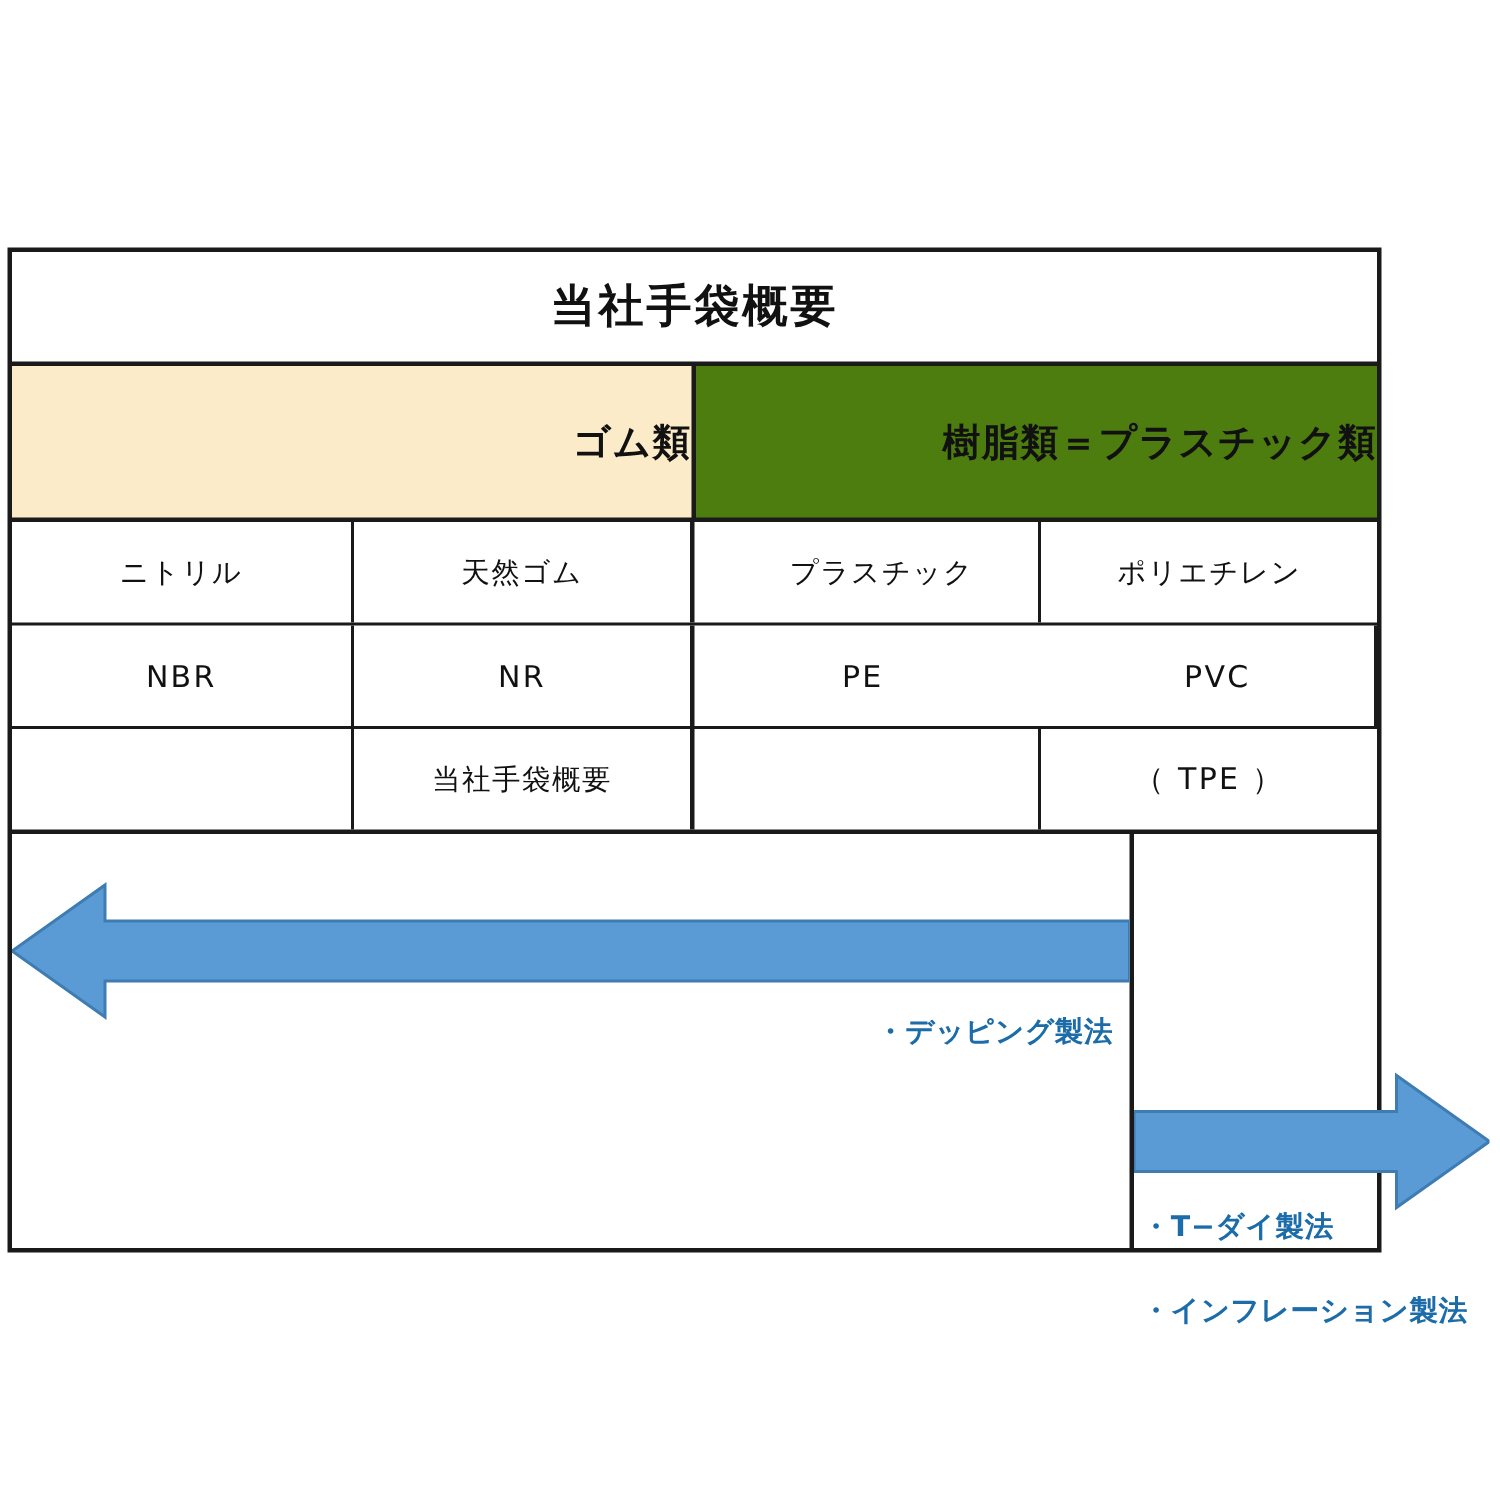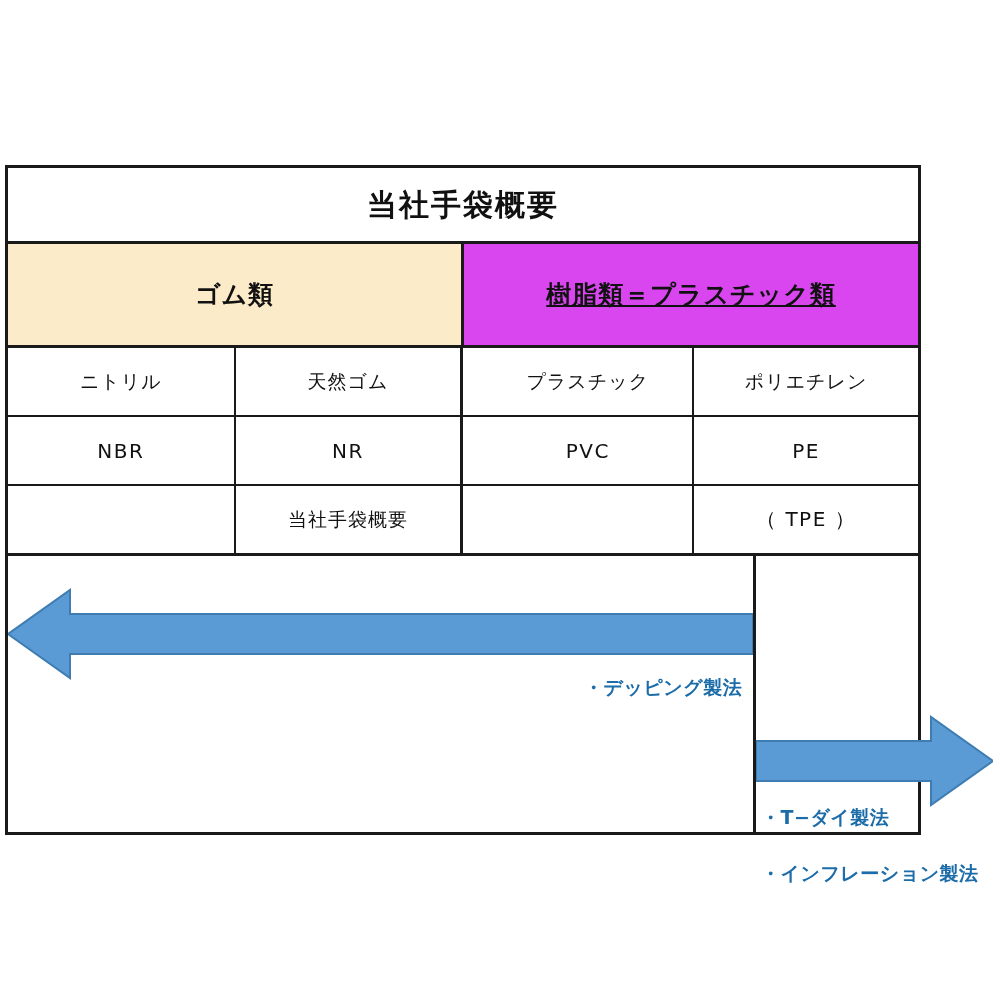--- a/index.html
+++ b/index.html
@@ -54,21 +54,21 @@
     left: 0;
     top: 76px;
     width: 100%;
     height: 104px;
     display: flex;
   }
   .cat-cell {
     box-sizing: border-box;
     display: flex;
     align-items: center;
-    justify-content: center;
+    justify-content: flex-end;
     border-bottom: 3px solid #1a1a1a;
     font-size: 25px;
     font-weight: 700;
     color: #111111;
     letter-spacing: 1px;
   }
   .cat-cell.rubber {
     width: 492px;
     border-right: 3px solid #1a1a1a;
   }
@@ -170,21 +170,21 @@
 <div id="figure">
 
   <div class="title-row">
     <div class="title-text">当社手袋概要</div>
   </div>
 
   <div class="cat-row">
     <div class="cat-cell rubber" style="background:#FCEBC8;">
       <span>ゴム類</span>
     </div>
-    <div class="cat-cell resin" style="background:#d946ef;text-decoration:underline;">
+    <div class="cat-cell resin" style="background:#4d7c0f;">
       <span>樹脂類＝プラスチック類</span>
     </div>
   </div>
 
   <div class="mat-row r1">
     <div class="mat-cell c1">
       <span>ニトリル</span>
     </div>
     <div class="mat-cell c2">
       <span>天然ゴム</span>
@@ -197,25 +197,25 @@
     </div>
   </div>
 
   <div class="mat-row r2">
     <div class="mat-cell c1">
       <span class="ascii">NBR</span>
     </div>
     <div class="mat-cell c2">
       <span class="ascii">NR</span>
     </div>
+    <div class="mat-cell c4">
+      <span class="ascii">PE</span>
+    </div>
     <div class="mat-cell c3">
       <span class="ascii">PVC</span>
-    </div>
-    <div class="mat-cell c4">
-      <span class="ascii">PE</span>
     </div>
   </div>
 
   <div class="mat-row r3">
     <div class="mat-cell c1">
       <span></span>
     </div>
     <div class="mat-cell c2">
       <span>当社手袋概要</span>
     </div>

